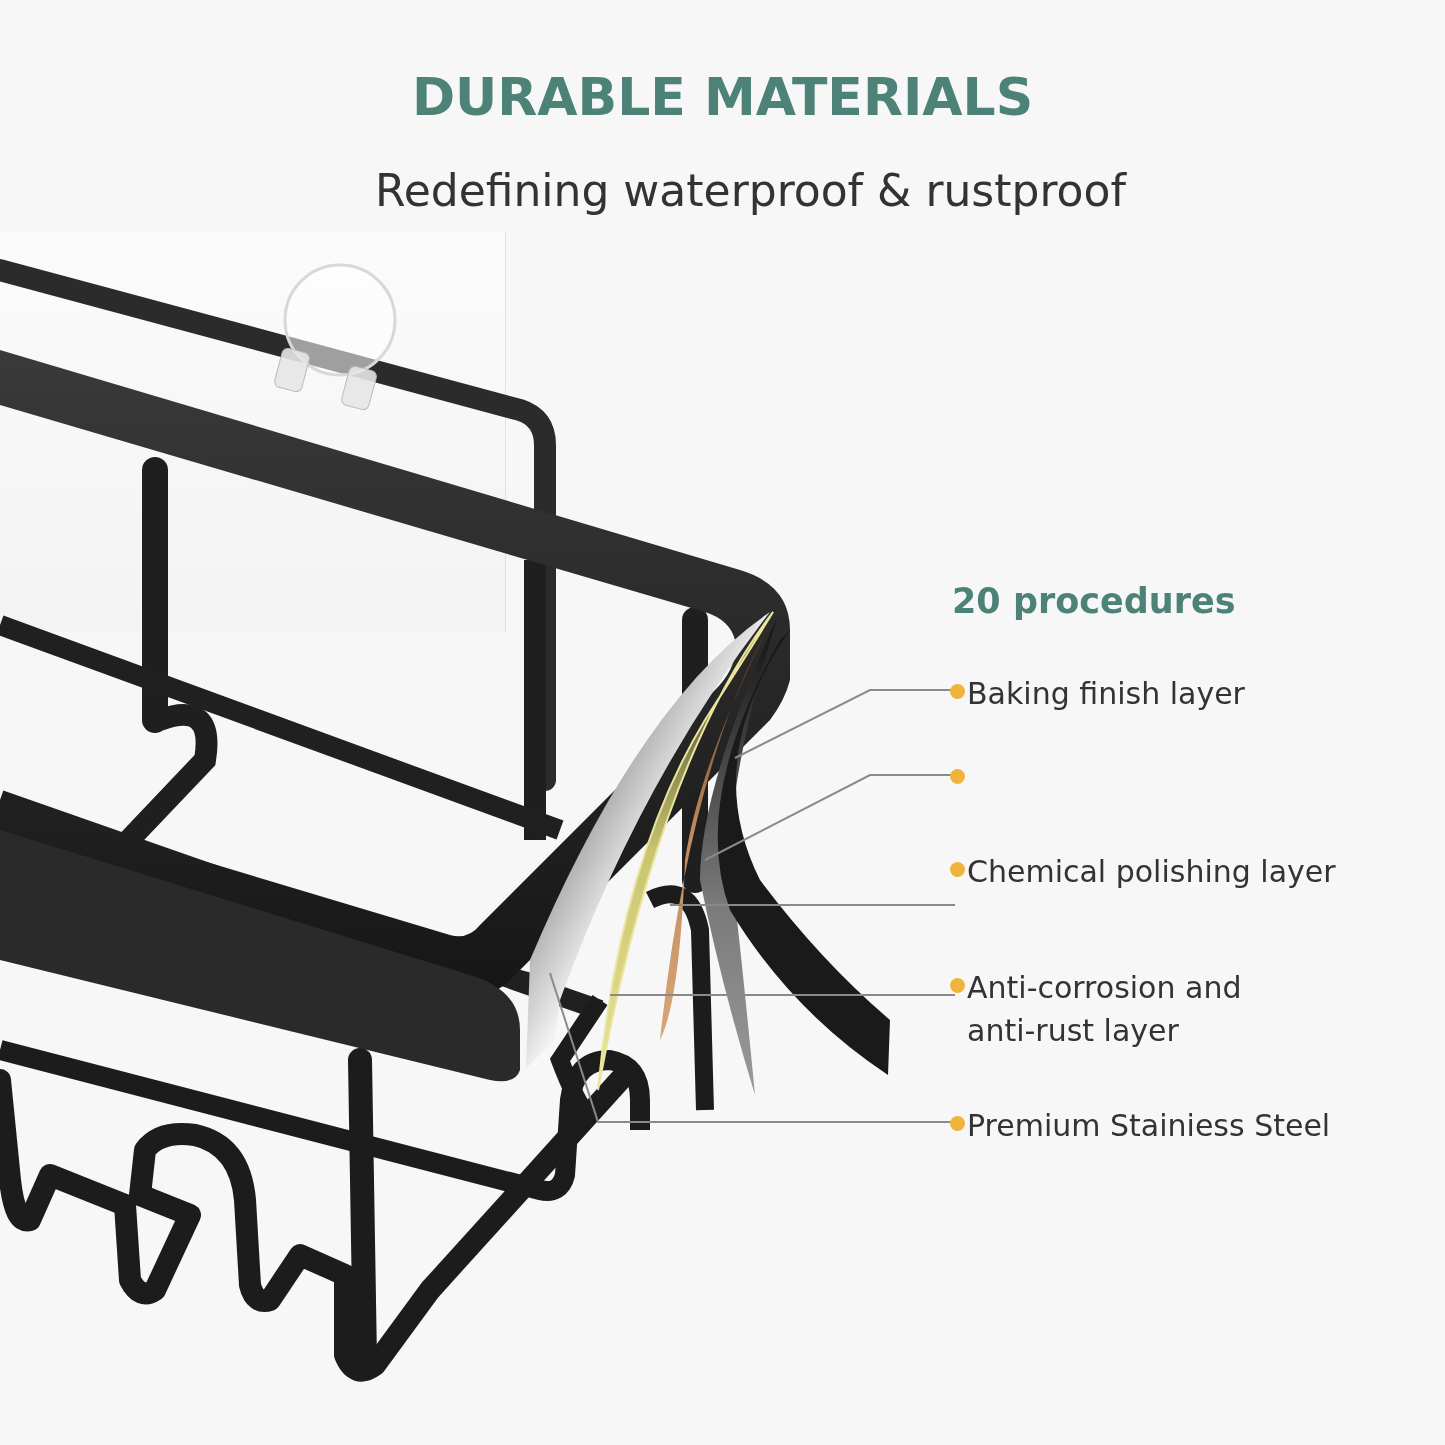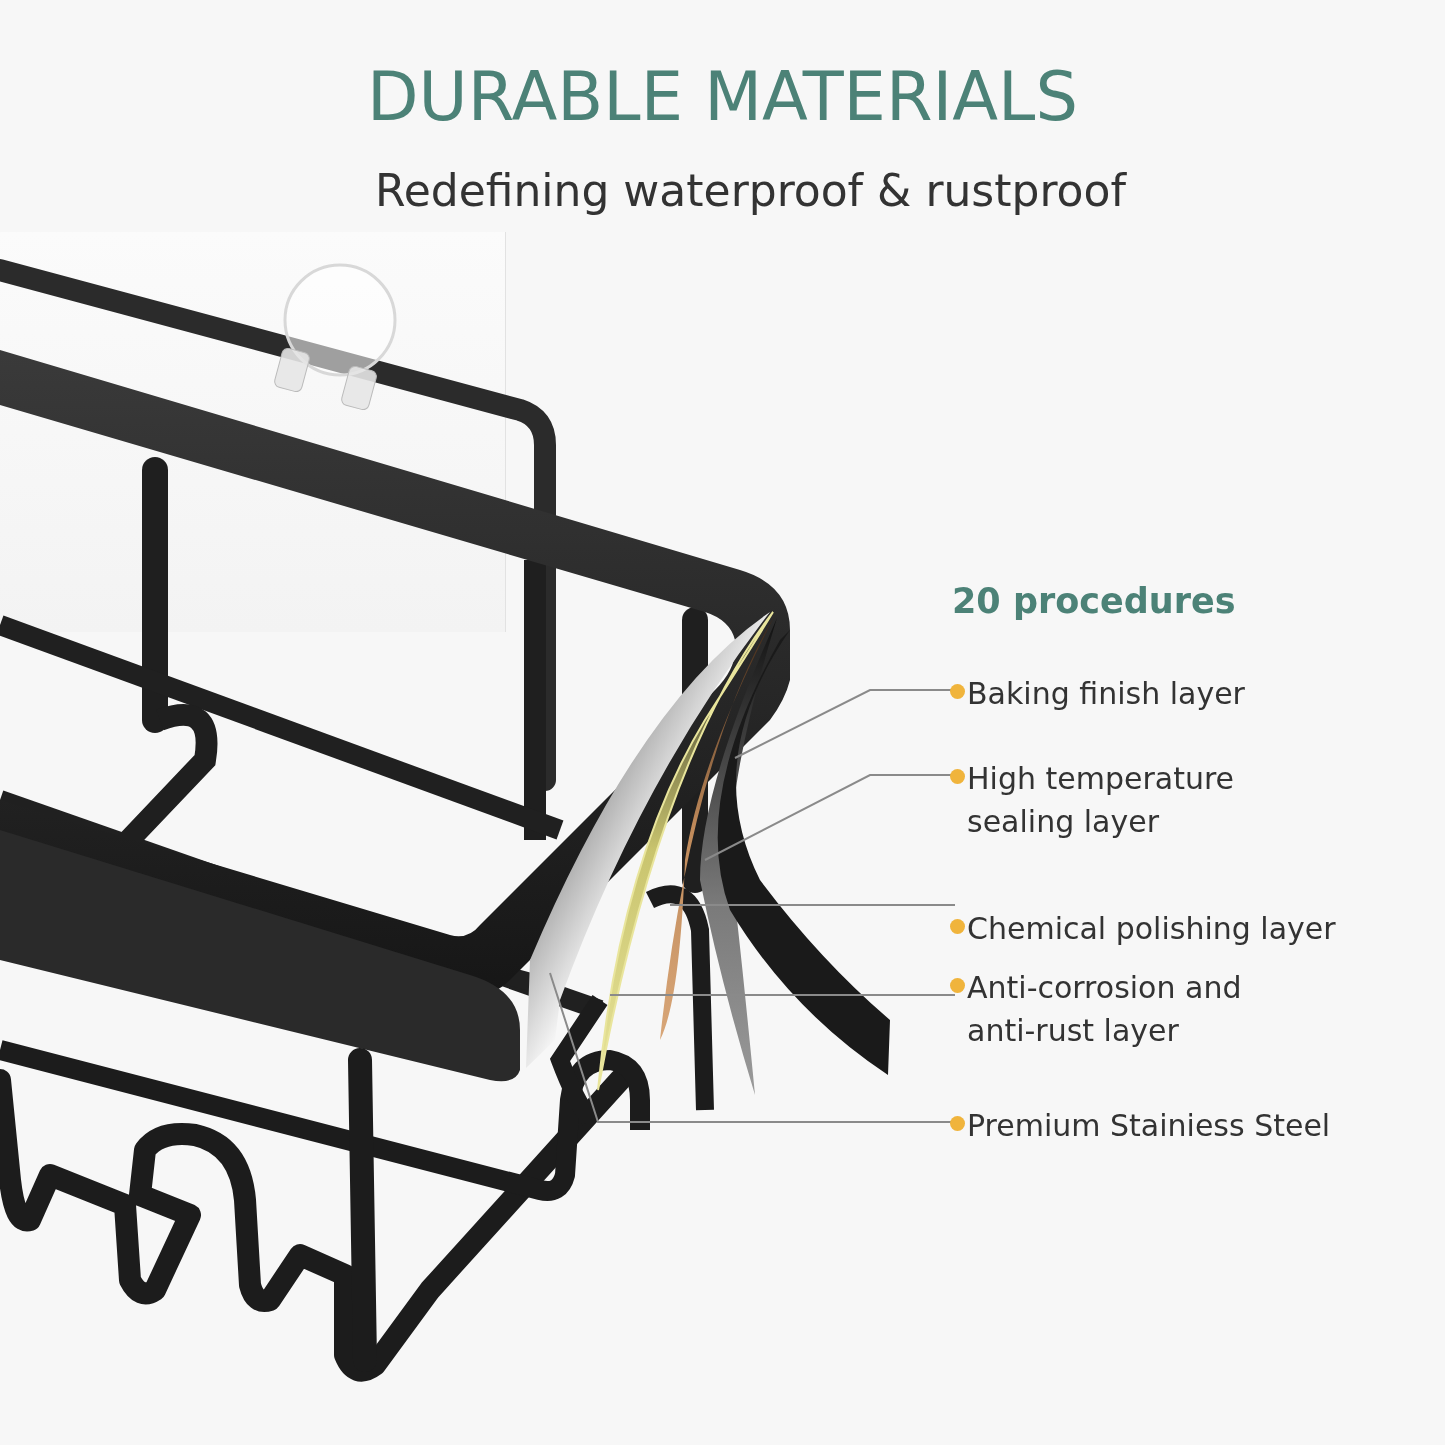--- a/index.html
+++ b/index.html
@@ -10,22 +10,22 @@
     position: relative;
   }
   .bg-panel {
     position: absolute; left: 0; top: 232px; width: 505px; height: 400px;
     background: linear-gradient(180deg, #fbfbfb 0%, #f3f3f3 100%);
     border-right: 1px solid #e2e2e2;
   }
   .headline {
     position: absolute; left: 0; width: 1445px; top: 52px;
     text-align: center; color: #4c8277;
-    font-family: "DejaVu Sans", sans-serif; font-weight: normal;
-    font-size: 67px; letter-spacing: 0px; line-height: 90px;
+    font-family: "DejaVu Sans", sans-serif; font-weight: bold;
+    font-size: 52px; letter-spacing: 0px; line-height: 90px;
   }
   .subhead {
     position: absolute; left: 0; width: 1445px; top: 163px;
     text-align: center; color: #333333;
     font-family: "DejaVu Sans", sans-serif;
     font-size: 44px; line-height: 56px; padding-left: 28px;
   }
   .product-art { position: absolute; left: 0; top: 0; width: 1445px; height: 1445px; }
   .procedures-title {
     position: absolute; left: 952px; top: 568px;
@@ -122,24 +122,22 @@
 <div class="subhead">Redefining waterproof &amp; rustproof</div>
 
 <div class="procedures-title">20 procedures</div>
 
 <div class="layer-item" style="top:672px;">
   <span class="bullet"></span>
   <span class="layer-label">Baking finish layer</span>
 </div>
 <div class="layer-item" style="top:757px;">
   <span class="bullet"></span>
-  <span class="layer-label">High temperature
-sealing layer</span>
 </div>
-<div class="layer-item" style="top:907px;">
+<div class="layer-item" style="top:850px;">
   <span class="bullet"></span>
   <span class="layer-label">Chemical polishing layer</span>
 </div>
 <div class="layer-item" style="top:966px;">
   <span class="bullet"></span>
   <span class="layer-label">Anti-corrosion and
 anti-rust layer</span>
 </div>
 <div class="layer-item" style="top:1104px;">
   <span class="bullet"></span>

